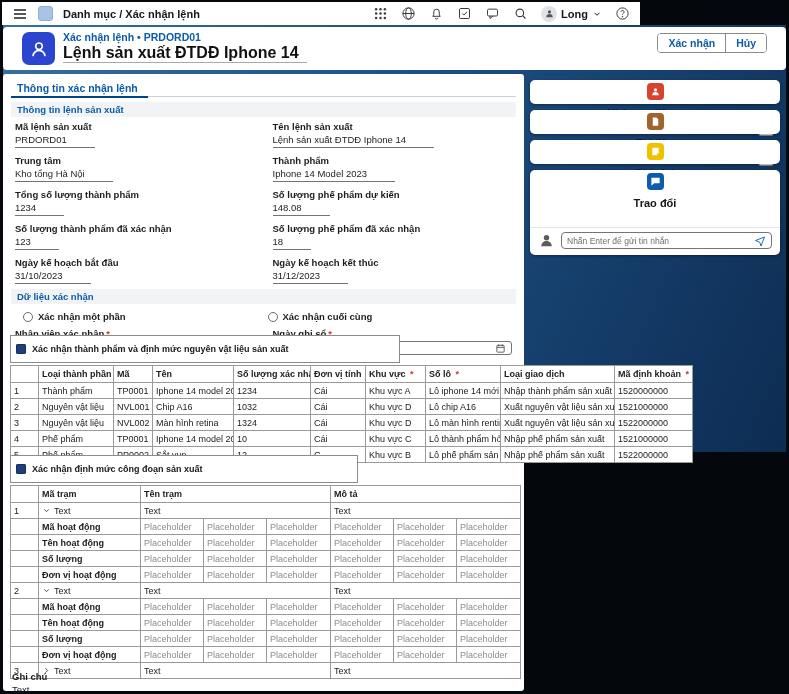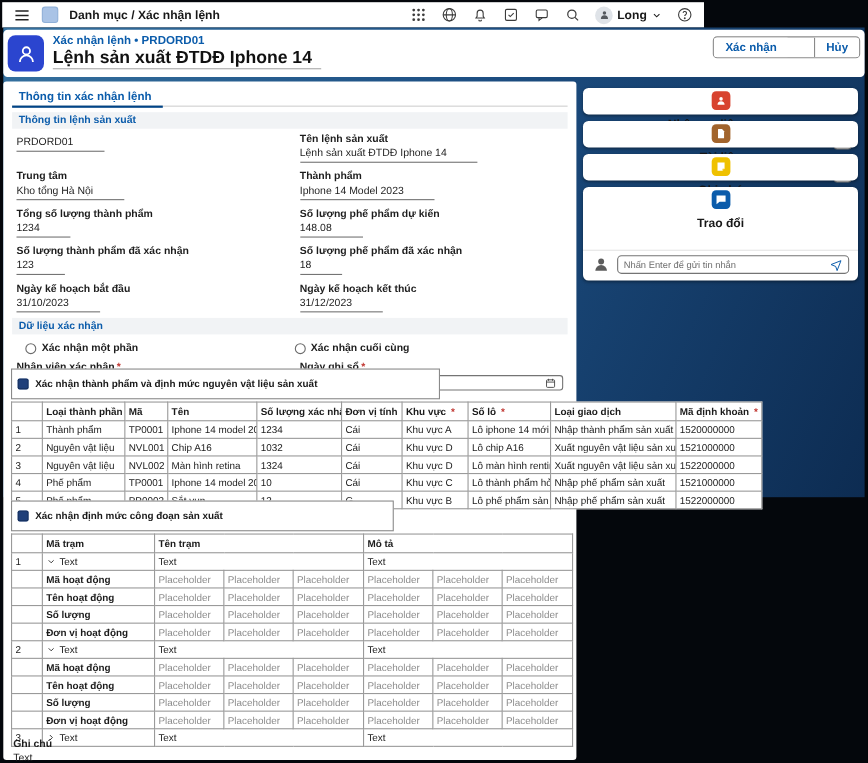--- a/index.html
+++ b/index.html
@@ -19,29 +19,29 @@
   .usermenu{display:flex;align-items:center;gap:4px;cursor:pointer;}
   .avatar-circ{width:16px;height:16px;border-radius:50%;background:#dfe3e8;display:flex;align-items:center;justify-content:center;color:#55595e;}
   .username{font-size:11px;font-weight:bold;color:#181818;}
 
   
   .bg-blue{position:absolute;left:3px;top:25px;width:783px;height:427px;
            background:linear-gradient(115deg,#35719f 0%,#1d4f83 45%,#0d2c52 100%);}
 
   
   .cardheader{position:absolute;left:3px;top:27px;width:783px;height:43px;background:#fff;border-radius:4px;
-              display:flex;align-items:flex-start;padding:4px 4px;}
+              display:flex;align-items:flex-start;padding:4px 19px;}
   .rec-icon{width:33px;height:33px;border-radius:7px;background:#2b45cf;display:flex;align-items:center;justify-content:center;color:#fff;margin-top:1px;}
   .rec-text{margin-left:8px;}
   .rec-cat{font-size:10.5px;font-weight:bold;color:#0b5cab;}
   .rec-title{font-size:16px;font-weight:bold;color:#111;line-height:18px;margin-top:1px;
              border-bottom:1px solid #a9a9a9;padding-right:8px;width:fit-content;}
   .hdr-btns{margin-left:auto;display:flex;border:1px solid #8a8a8a;border-radius:4px;overflow:hidden;margin-top:2px;}
   .hdr-btn{background:#fff;color:#0b5cab;font-weight:bold;font-size:10.5px;padding:3px 10px;cursor:pointer;}
-  .hdr-btn + .hdr-btn{border-left:1px solid #8a8a8a;margin-left:24px;}
+  .hdr-btn + .hdr-btn{border-left:1px solid #8a8a8a;}
 
   
   .leftpanel{position:absolute;left:3px;top:74px;width:521px;height:617px;background:#fff;border-radius:3px;
              padding:4px 8px;}
   .tabrow{border-bottom:1px solid #cfcfcf;height:19px;}
   .tab{display:inline-block;font-size:10.5px;font-weight:bold;color:#0b5cab;padding:2px 10px 2px 6px;
        border-bottom:2px solid #014486;cursor:pointer;}
   .sectionstrip{margin-top:5px;background:#f1f3f5;color:#0b5cab;font-weight:bold;font-size:9.5px;
                 padding:2px 6px;height:15px;line-height:11px;}
   .fields{display:grid;grid-template-columns:1fr 1fr;column-gap:18px;row-gap:8px;margin:5px 4px 0 4px;}
@@ -206,20 +206,21 @@
   </div>
 
   <div class="leftpanel">
     <div class="tabrow">
       <span class="tab">Thông tin xác nhận lệnh</span>
     </div>
 
     <div class="sectionstrip">Thông tin lệnh sản xuất</div>
     <div class="fields">
         <div>
+          <div class="flabel">Mã lệnh sản xuất</div>
           <div class="fvalue">PRDORD01</div>
         </div>
         <div>
           <div class="flabel">Tên lệnh sản xuất</div>
           <div class="fvalue">Lệnh sản xuất ĐTDĐ Iphone 14</div>
         </div>
         <div>
           <div class="flabel">Trung tâm</div>
           <div class="fvalue">Kho tổng Hà Nội</div>
         </div>

